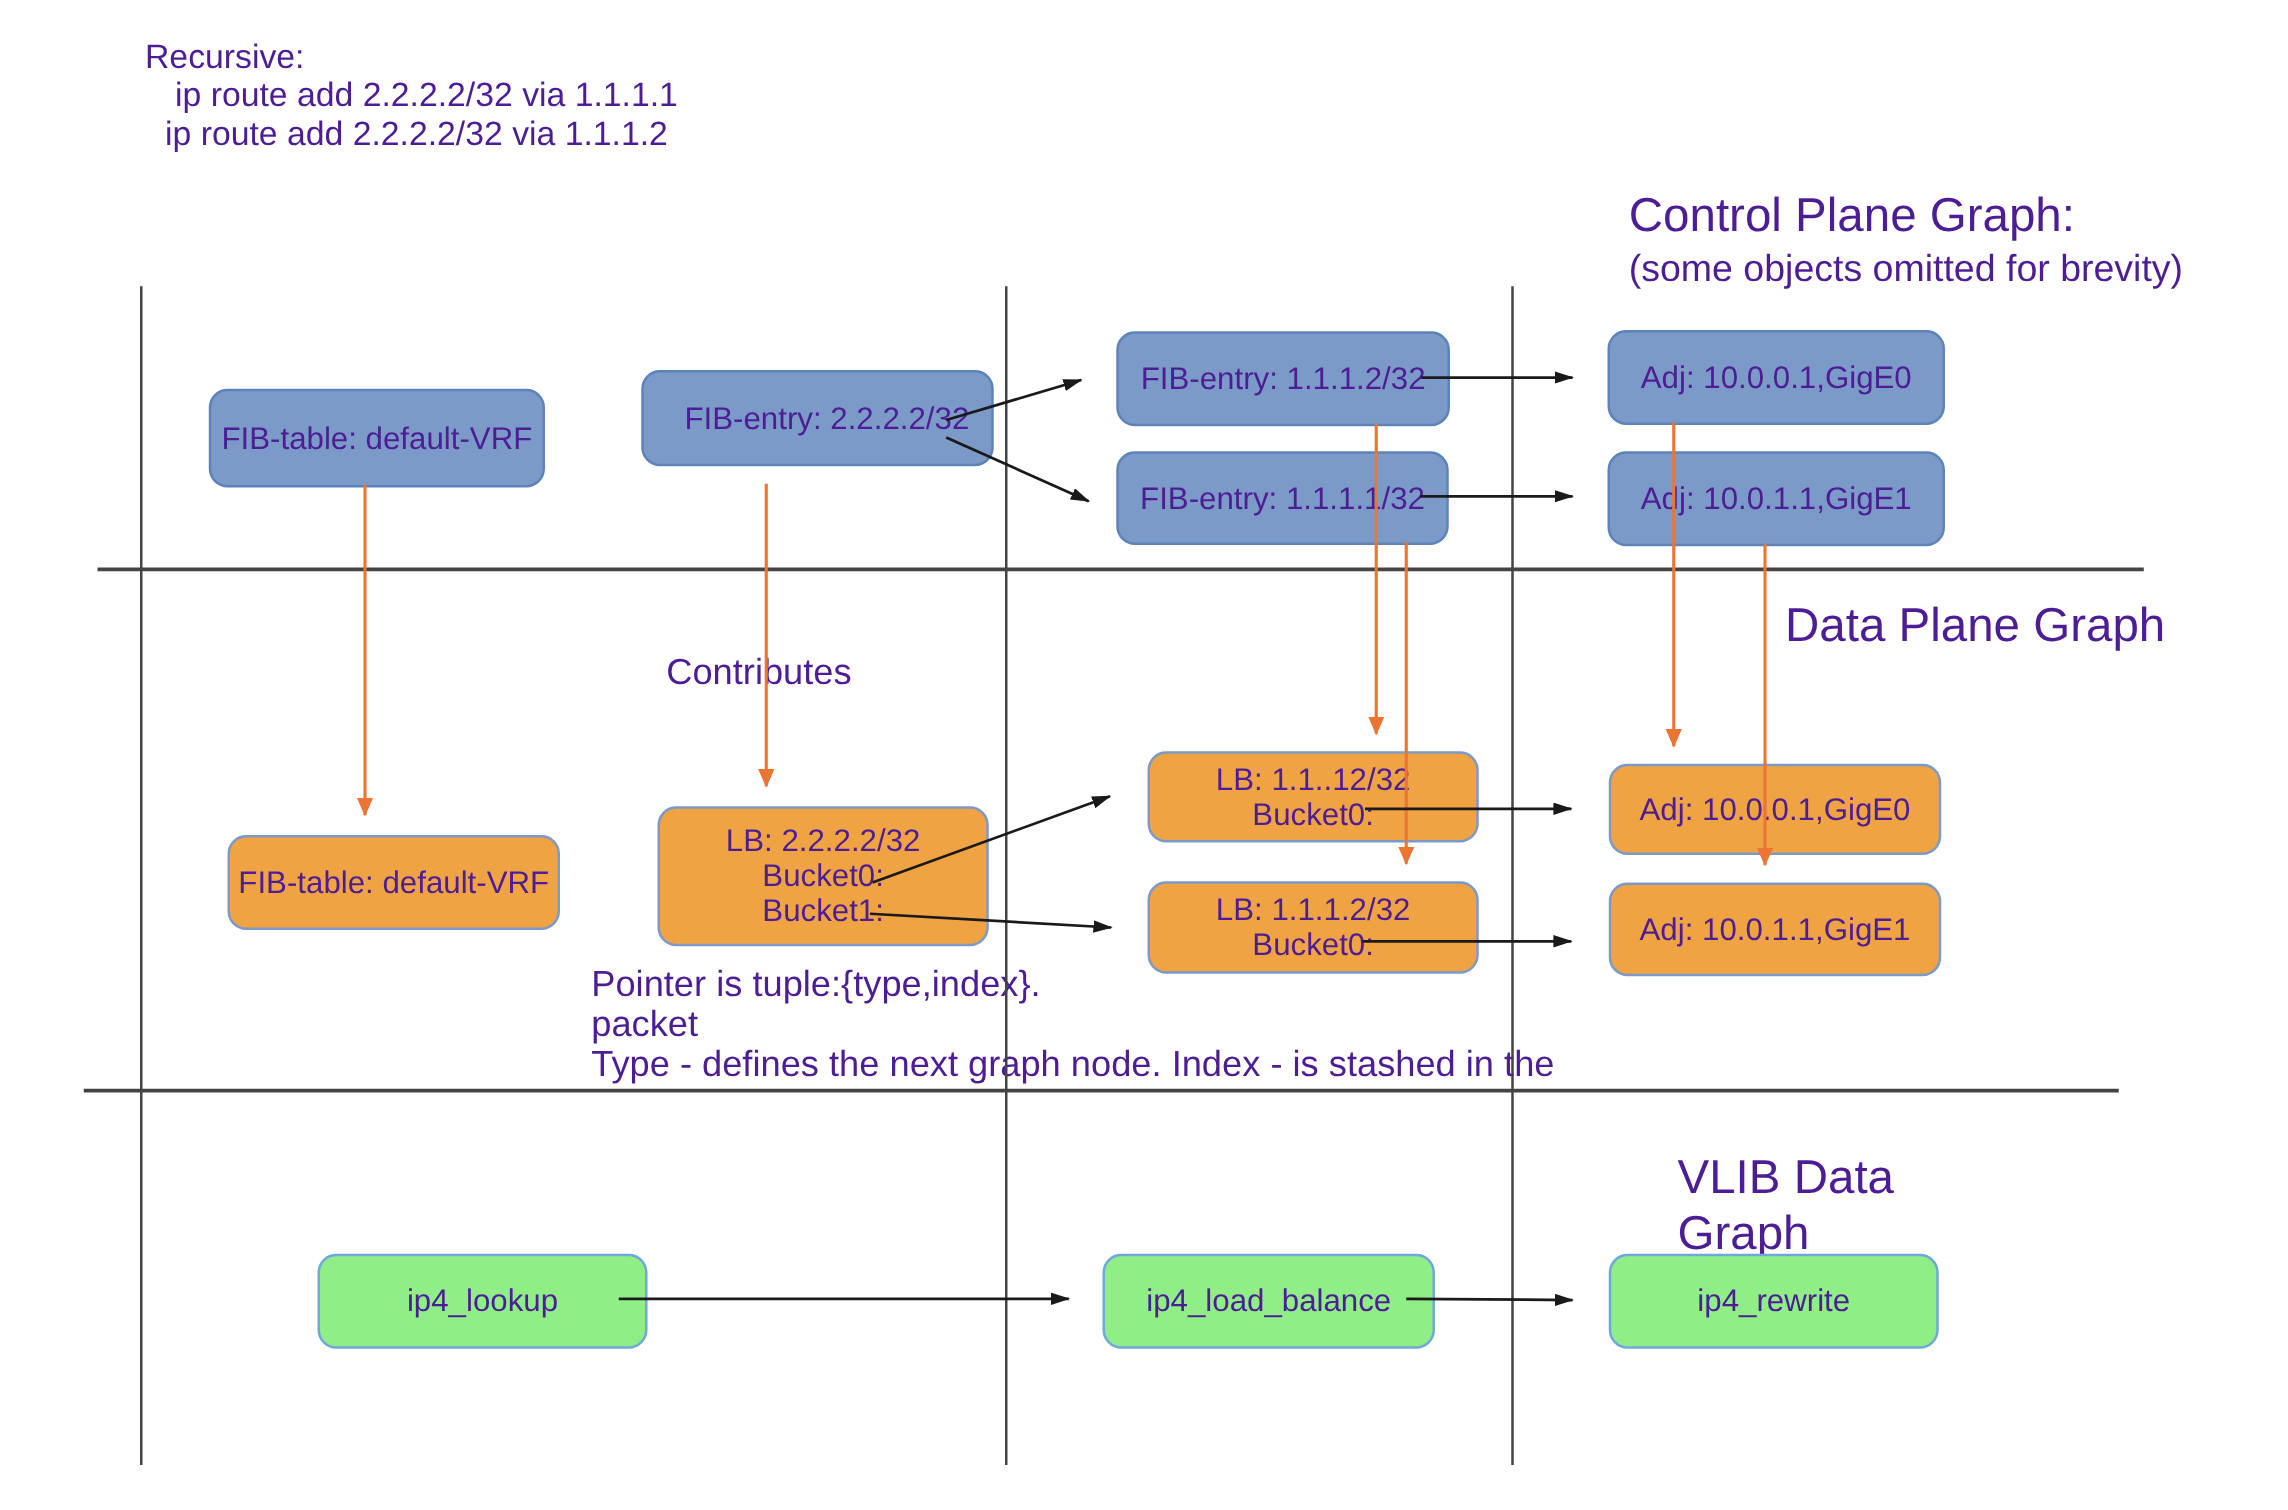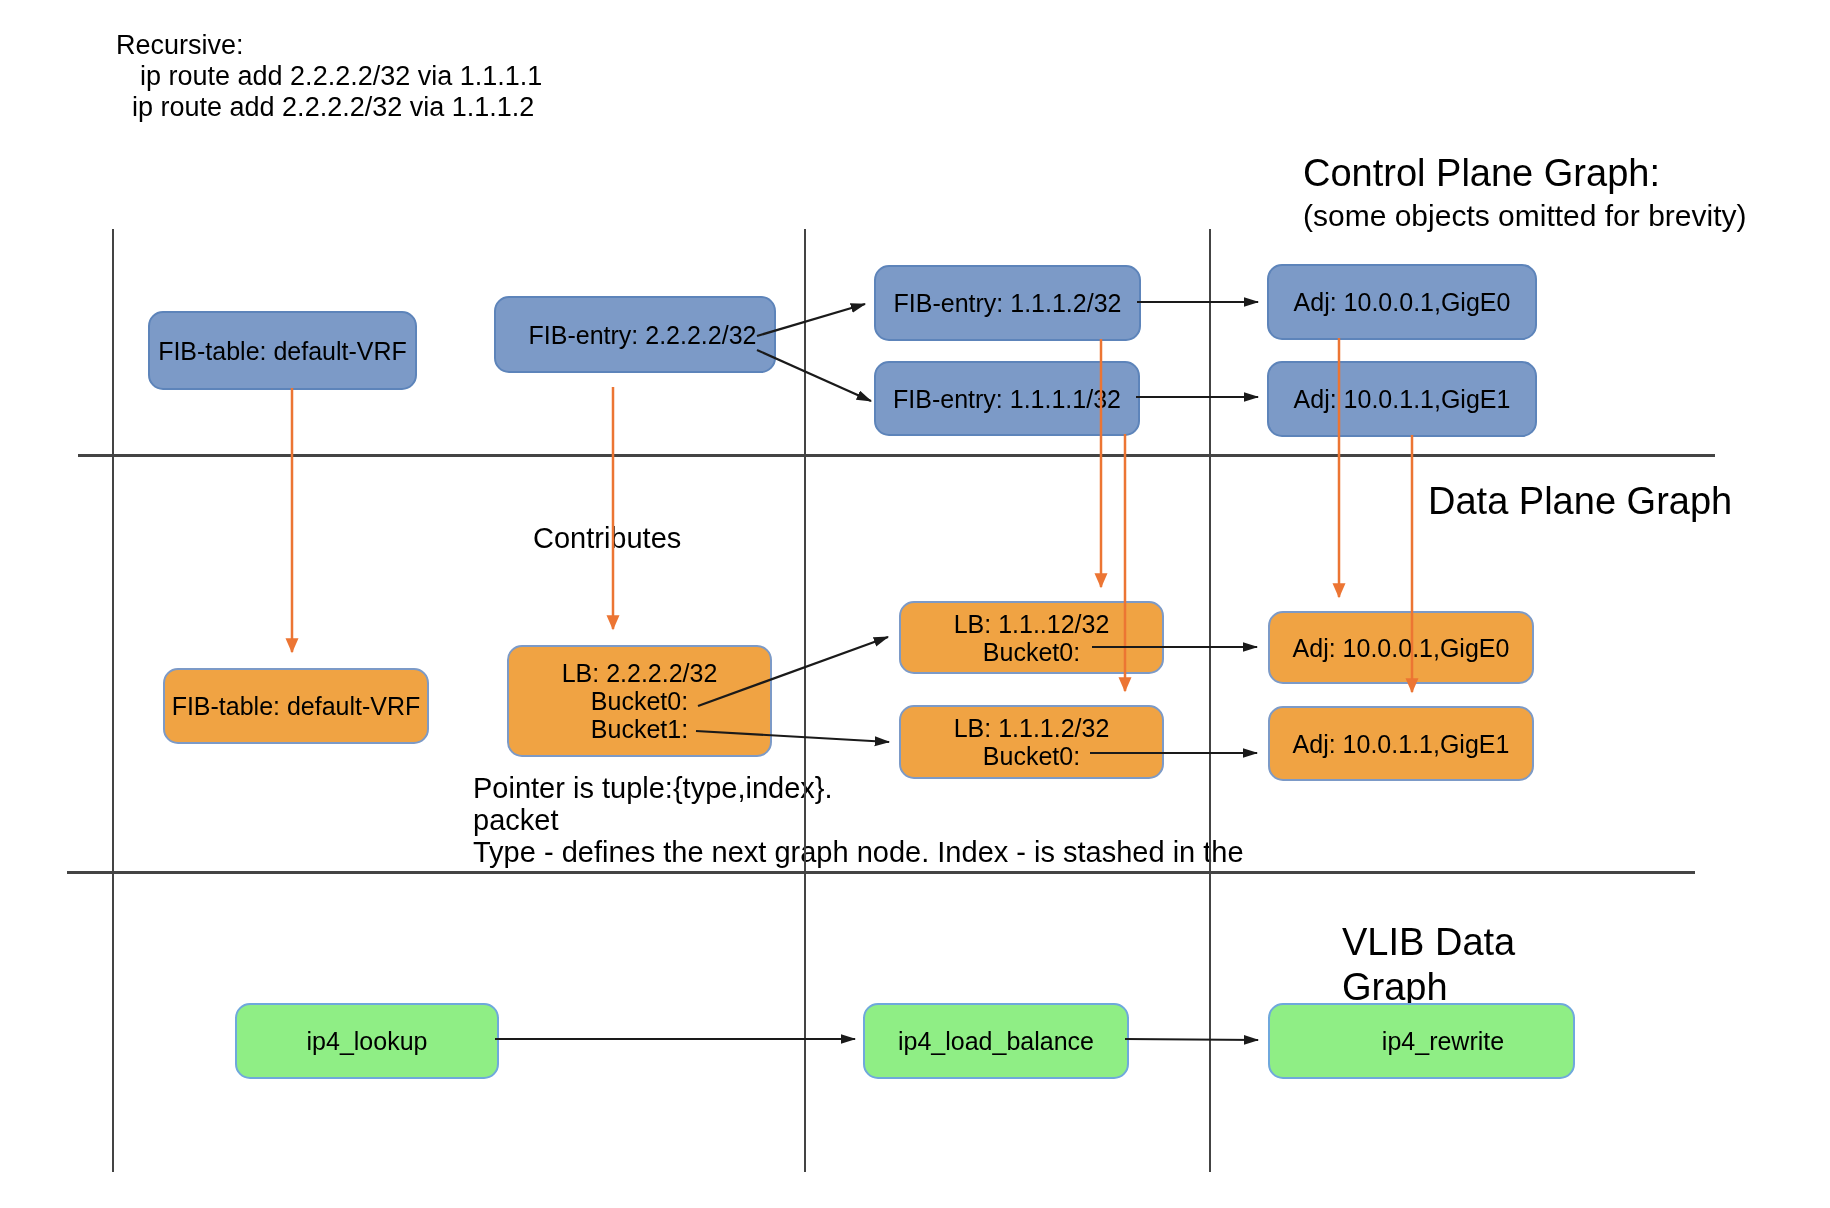--- a/index.html
+++ b/index.html
@@ -1,21 +1,21 @@
 <!DOCTYPE html>
 <html style="--blue_fill: #7c9ac7; --blue_border: #5d84ba; --orange_fill: #f0a343; --orange_border: #7c9ac7; --green_fill: #8fee85; --green_border: #6fa8dc; --arrow_orange: #ec7533; --line_dark: #444444; --ink: #1a1a1a;"><head>
 <meta charset="utf-8">
 <style>
   html,body{margin:0;padding:0;background:#fff;}
   #page{position:relative;width:1830px;height:1208px;background:#fff;overflow:hidden;
-        font-family:"Liberation Sans",sans-serif;color:#000000;}
+        font-family:"Liberation Sans",sans-serif;color:#4c1d95;}
   .vline{position:absolute;width:2.2px;background:var(--line_dark);}
   .hline{position:absolute;height:2.5px;background:var(--line_dark);}
   .node{position:absolute;display:flex;align-items:center;justify-content:center;
-        border-radius:15px;font-size:25px;text-align:center;line-height:28px;}
+        border-radius:15px;font-size:25px;text-align:center;line-height:28px;margin-left:19px;}
   .node.blue{background:var(--blue_fill);border:2.5px solid var(--blue_border);}
   .node.orange{background:var(--orange_fill);border:2.5px solid var(--orange_border);}
   .node.green{background:var(--green_fill);border:2.5px solid var(--green_border);}
   .txt{position:absolute;white-space:nowrap;}
   svg.overlay{position:absolute;left:0;top:0;z-index:6;}
   .node{z-index:3;}
   .grid{z-index:1;}
   .kline{stroke:var(--ink);stroke-width:2.2px;}
   .oline{stroke:var(--arrow_orange);stroke-width:2.5px;}
   .khead{fill:var(--ink);}
@@ -103,21 +103,21 @@
   <div class="node orange" style="left:1268px;top:706px;width:262px;height:71px;">
       <span>Adj: 10.0.1.1,GigE1</span>
     </div>
 
   <div class="node green" style="left:235px;top:1003px;width:260px;height:72px;">
       <span>ip4_lookup</span>
     </div>
   <div class="node green" style="left:863px;top:1003px;width:262px;height:72px;">
       <span>ip4_load_balance</span>
     </div>
-  <div class="node green" style="left:1268px;top:1003px;width:260px;height:72px;padding-left:43px;">
+  <div class="node green" style="left:1268px;top:1003px;width:260px;height:72px;">
       <span>ip4_rewrite</span>
     </div>
 
   <svg class="overlay" width="1830" height="1208" viewBox="0 0 1830 1208">
     <defs>
       <marker id="ah-k" markerWidth="9" markerHeight="6" refX="6.5" refY="2.25" orient="auto" markerUnits="strokeWidth">
         <path d="M0,0 L7,2.25 L0,4.5 Z" class="khead"></path>
       </marker>
       <marker id="ah-o" markerWidth="8" markerHeight="6" refX="5.5" refY="2.6" orient="auto" markerUnits="strokeWidth">
         <path d="M0,0 L6,2.6 L0,5.2 Z" class="ohead"></path>

